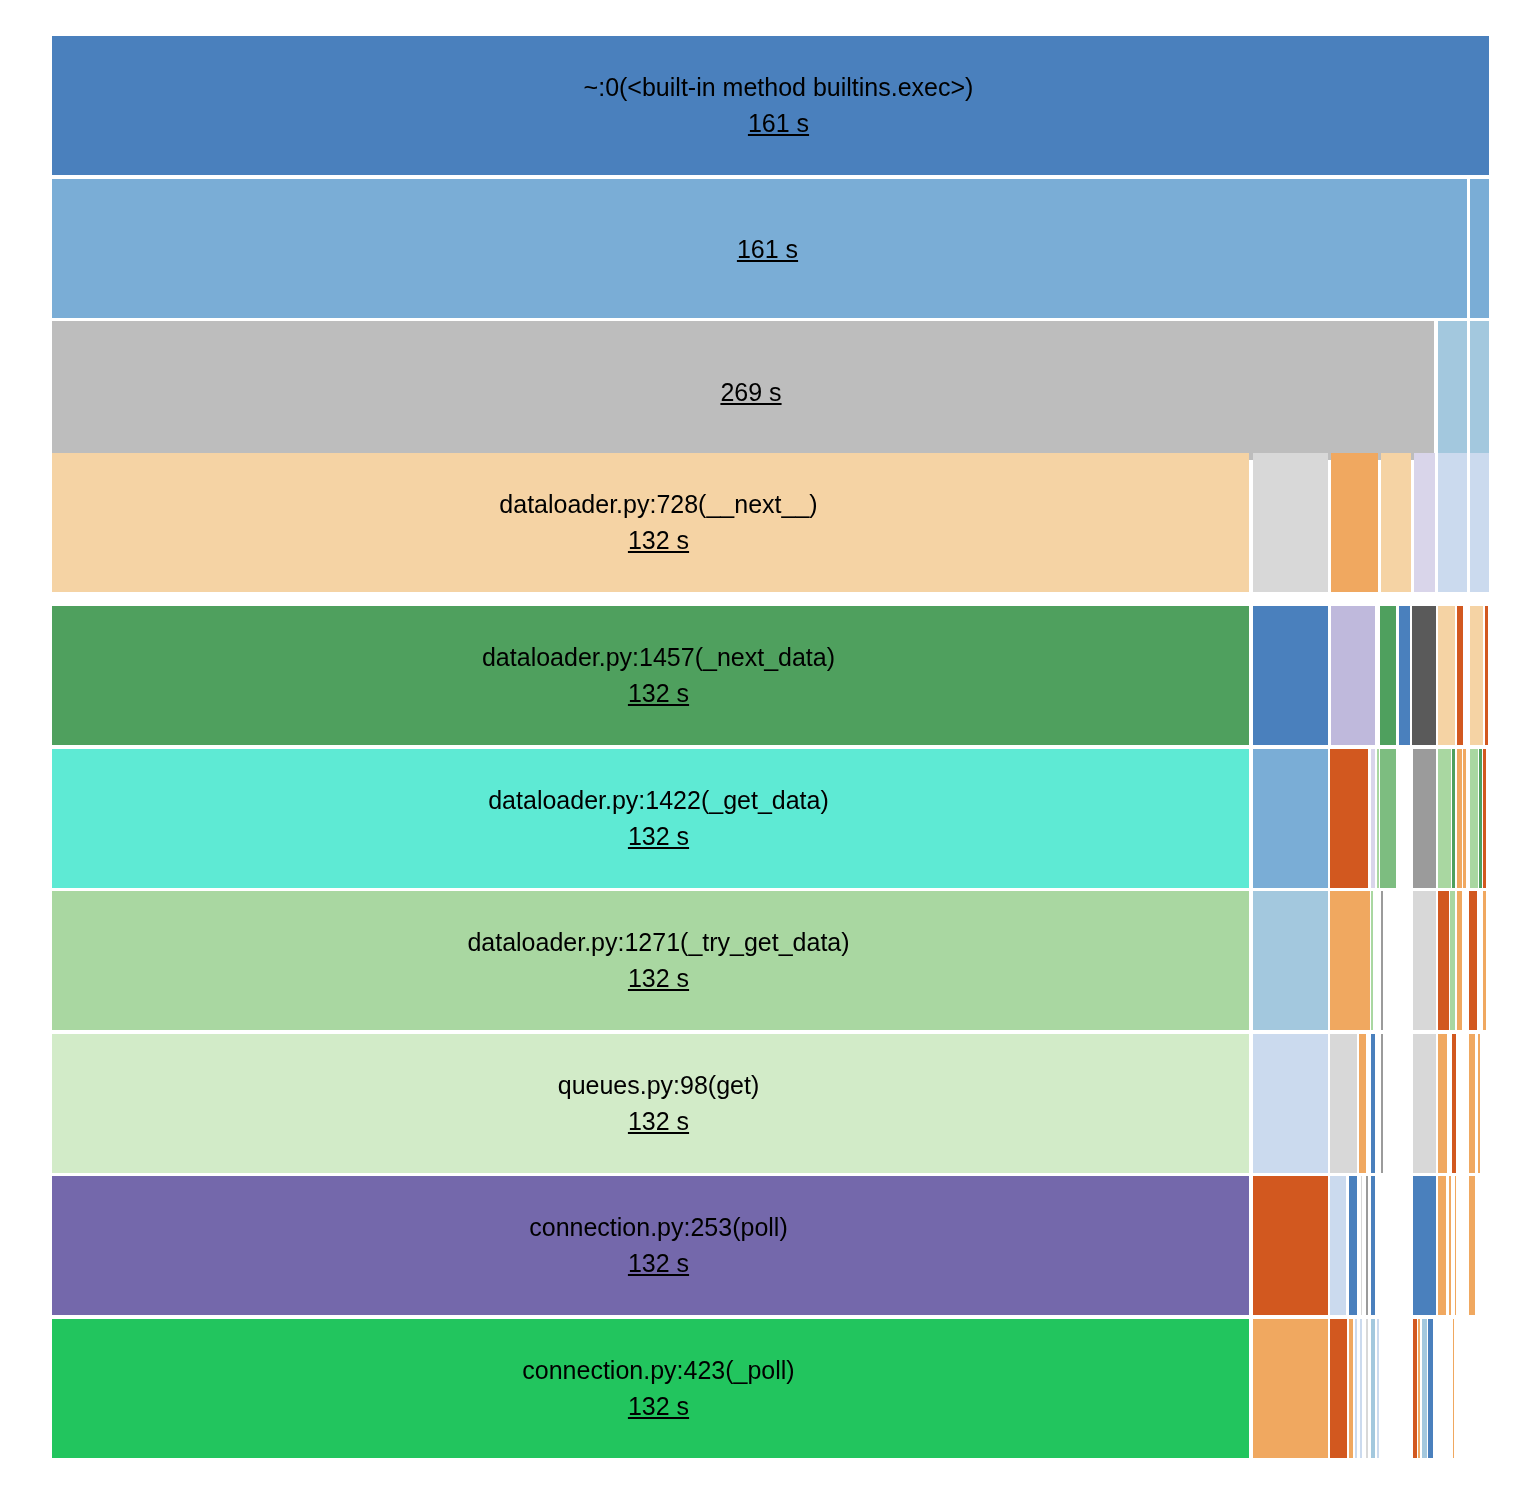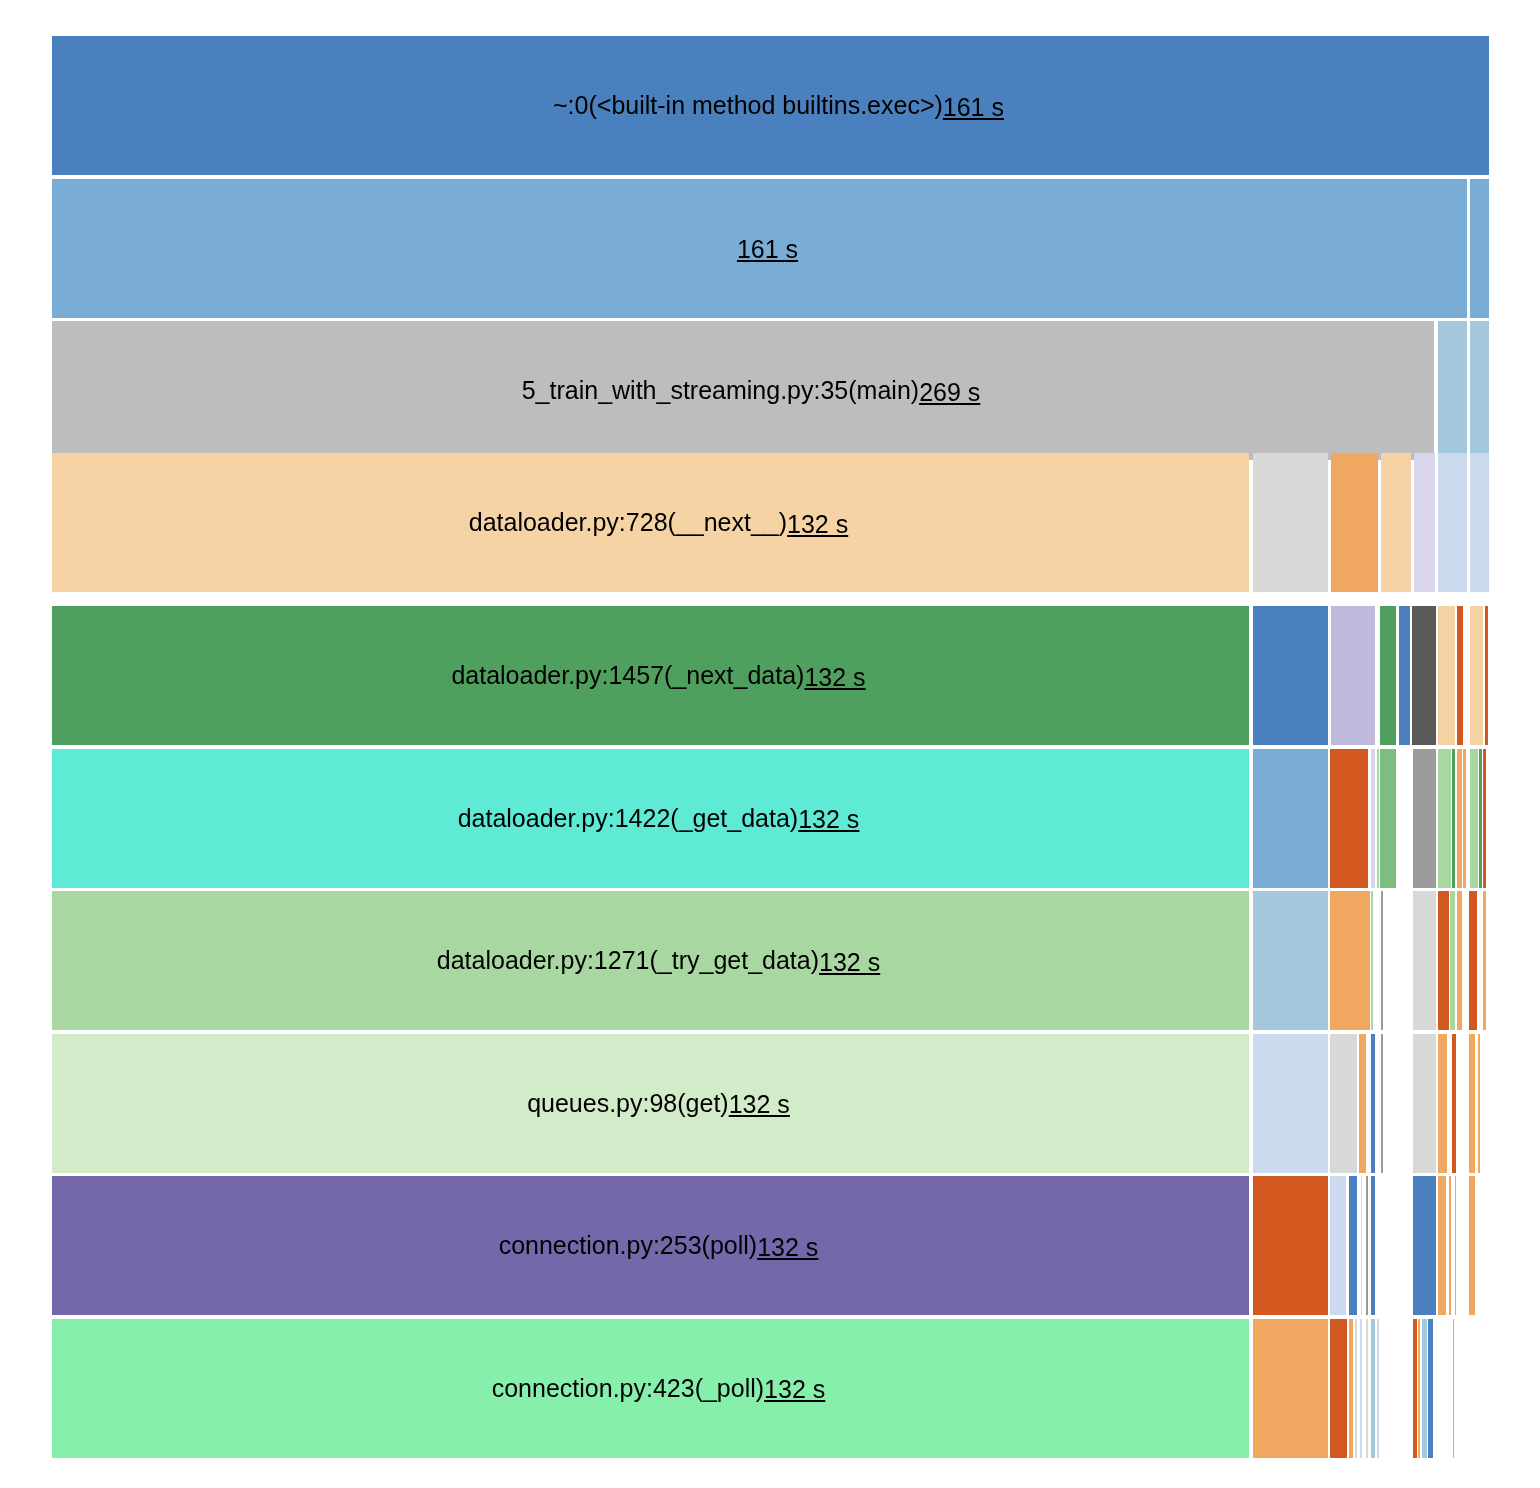--- a/index.html
+++ b/index.html
@@ -21,21 +21,21 @@
     width: 100%;
   }
   .flame-block {
     position: absolute;
     top: 0;
     height: 100%;
     box-sizing: border-box;
   }
   .flame-block.main {
     display: flex;
-    flex-direction: row;
+    flex-direction: column;
     align-items: center;
     justify-content: center;
     text-align: center;
     overflow: hidden;
     padding-left: 16px;
   }
   .flame-label {
     font-size: 25px;
     line-height: 33px;
     color: #000000;
@@ -61,21 +61,20 @@
       </div>
     </div>
     <div class="flame-row" style="top: 142.5px; height: 139px;">
       <div class="flame-block main" style="left: 0px; width: 1415px; background: rgb(122, 173, 214);">
         <div class="flame-time">161 s</div>
       </div>
       <div class="flame-block" style="left: 1418px; width: 19px; background: rgb(122, 173, 214);"></div>
     </div>
     <div class="flame-row" style="top: 285px; height: 139px;">
       <div class="flame-block main" style="left: 0px; width: 1382px; background: rgb(189, 189, 189);">
-        <div class="flame-label">5_train_with_streaming.py:35(main)</div>
         <div class="flame-time">269 s</div>
       </div>
       <div class="flame-block" style="left: 1386px; width: 29px; background: rgb(163, 200, 222);"></div>
       <div class="flame-block" style="left: 1418px; width: 19px; background: rgb(163, 200, 222);"></div>
     </div>
     <div class="flame-row" style="top: 417px; height: 139px;">
       <div class="flame-block main" style="left: 0px; width: 1197px; background: rgb(245, 211, 164);">
         <div class="flame-label">dataloader.py:728(__next__)</div>
         <div class="flame-time">132 s</div>
       </div>
@@ -163,21 +162,21 @@
       <div class="flame-block" style="left: 1309px; width: 1px; background: rgb(216, 216, 216);"></div>
       <div class="flame-block" style="left: 1314px; width: 2px; background: rgb(155, 155, 155);"></div>
       <div class="flame-block" style="left: 1319px; width: 4px; background: rgb(74, 128, 189);"></div>
       <div class="flame-block" style="left: 1361px; width: 23px; background: rgb(74, 128, 189);"></div>
       <div class="flame-block" style="left: 1386px; width: 8px; background: rgb(240, 168, 96);"></div>
       <div class="flame-block" style="left: 1397px; width: 2px; background: rgb(240, 168, 96);"></div>
       <div class="flame-block" style="left: 1403px; width: 1px; background: rgb(240, 168, 96);"></div>
       <div class="flame-block" style="left: 1417px; width: 6px; background: rgb(240, 168, 96);"></div>
     </div>
     <div class="flame-row" style="top: 1282.5px; height: 139px;">
-      <div class="flame-block main" style="left: 0px; width: 1197px; background: #86efac;">
+      <div class="flame-block main" style="left: 0px; width: 1197px; background: #22c55e;">
         <div class="flame-label">connection.py:423(_poll)</div>
         <div class="flame-time">132 s</div>
       </div>
       <div class="flame-block" style="left: 1201px; width: 75px; background: rgb(240, 168, 96);"></div>
       <div class="flame-block" style="left: 1278px; width: 17px; background: rgb(210, 88, 31);"></div>
       <div class="flame-block" style="left: 1297px; width: 4px; background: rgb(240, 168, 96);"></div>
       <div class="flame-block" style="left: 1303px; width: 2px; background: rgb(203, 218, 238);"></div>
       <div class="flame-block" style="left: 1308px; width: 2px; background: rgb(203, 218, 238);"></div>
       <div class="flame-block" style="left: 1314px; width: 2px; background: rgb(216, 216, 216);"></div>
       <div class="flame-block" style="left: 1319px; width: 4px; background: rgb(163, 200, 222);"></div>

